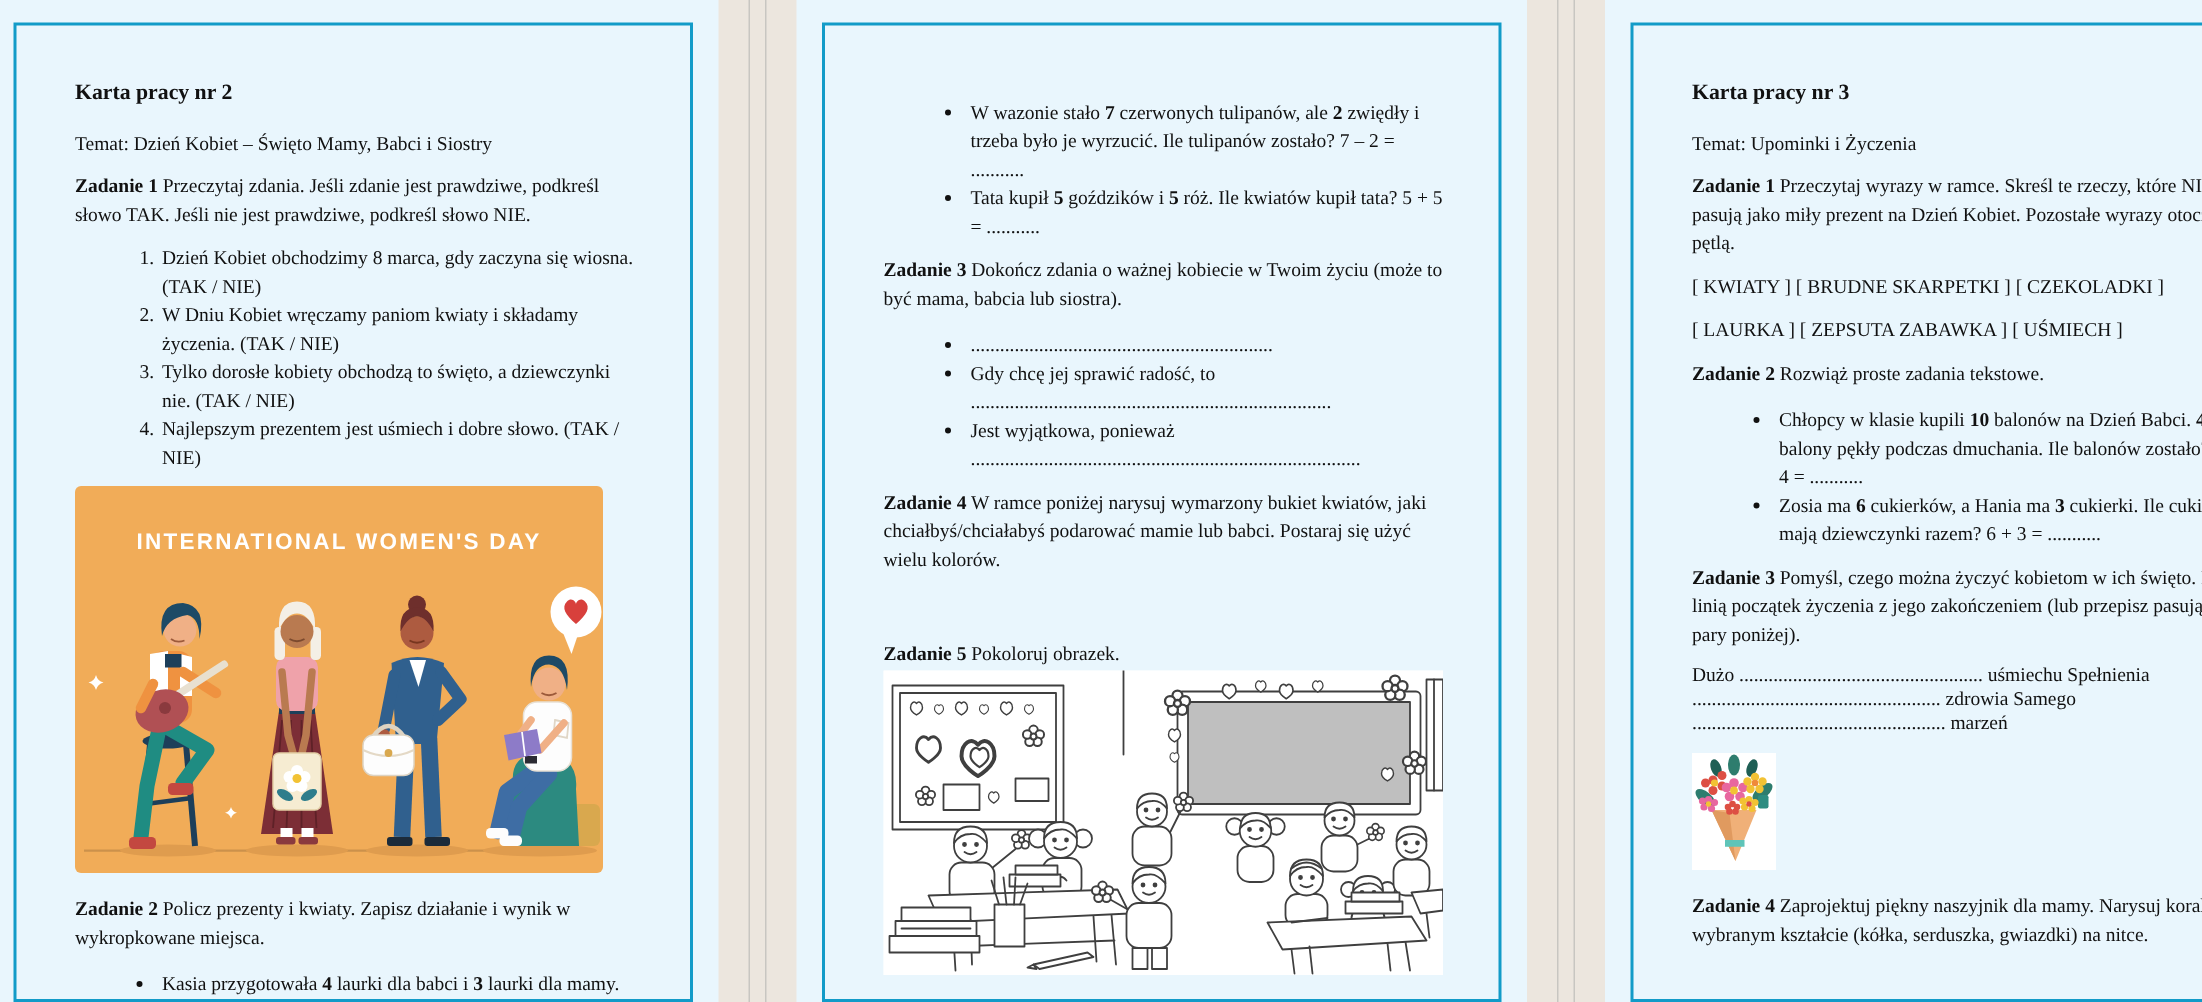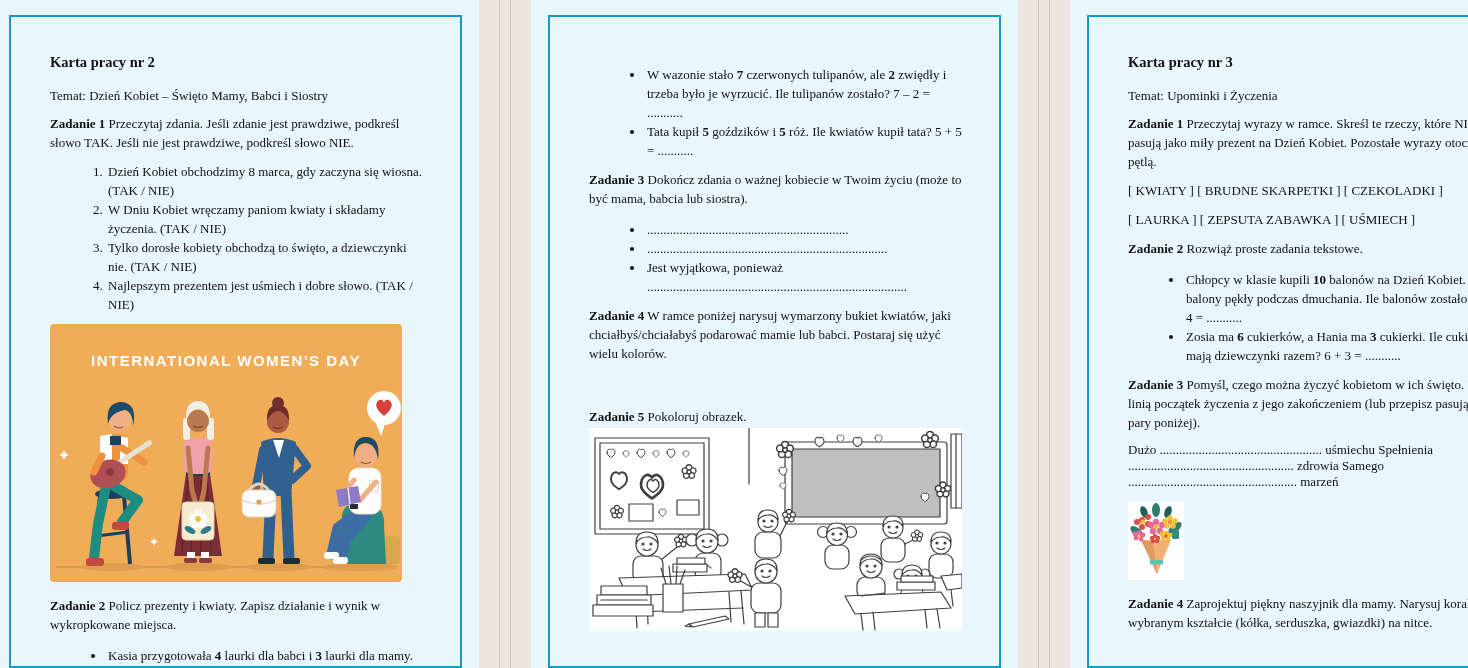--- a/index.html
+++ b/index.html
@@ -192,20 +192,21 @@
       <ul class="dot-list">
         <li><span>W wazonie stało </span><span class="b">7</span><span> czerwonych tulipanów, ale </span><span class="b">2</span><span> zwiędły i trzeba było je wyrzucić. Ile tulipanów zostało? 7 – 2 = ...........</span></li>
         <li><span>Tata kupił </span><span class="b">5</span><span> goździków i </span><span class="b">5</span><span> róż. Ile kwiatów kupił tata? 5 + 5 = ...........</span></li>
       </ul>
       <p class="para"><span class="b">Zadanie 3</span><span> Dokończ zdania o ważnej kobiecie w Twoim życiu (może to być mama, babcia lub siostra).</span></p>
       <ul class="dot-list">
         <li>
           <div class="dots-line">..............................................................</div>
         </li>
         <li>
+          <div>Gdy chcę jej sprawić radość, to</div>
           <div class="dots-line">..........................................................................</div>
         </li>
         <li>
           <div>Jest wyjątkowa, ponieważ</div>
           <div class="dots-line">................................................................................</div>
         </li>
       </ul>
       <p class="para"><span class="b">Zadanie 4</span><span> W ramce poniżej narysuj wymarzony bukiet kwiatów, jaki chciałbyś/chciałabyś podarować mamie lub babci. Postaraj się użyć wielu kolorów.</span></p>
       <div class="draw-space"></div>
       <p class="para" style="margin-bottom:2px"><span class="b">Zadanie 5</span><span> Pokoloruj obrazek.</span></p>
@@ -385,21 +386,21 @@
   <section class="page">
     <div class="frame"></div>
     <div class="content">
       <h1 class="doc-title">Karta pracy nr 3</h1>
       <p class="topic">Temat: Upominki i Życzenia</p>
       <p class="para"><span class="b">Zadanie 1</span><span> Przeczytaj wyrazy w ramce. Skreśl te rzeczy, które NIE pasują jako miły prezent na Dzień Kobiet. Pozostałe wyrazy otocz pętlą.</span></p>
       <p class="para">[ KWIATY ] [ BRUDNE SKARPETKI ] [ CZEKOLADKI ]</p>
       <p class="para">[ LAURKA ] [ ZEPSUTA ZABAWKA ] [ UŚMIECH ]</p>
       <p class="para"><span class="b">Zadanie 2</span><span> Rozwiąż proste zadania tekstowe.</span></p>
       <ul class="dot-list">
-        <li><span>Chłopcy w klasie kupili </span><span class="b">10</span><span> balonów na Dzień Kobiet. </span><span class="b">4</span><span> balony pękły podczas dmuchania. Ile balonów zostało? 10 – 4 = ...........</span></li>
+        <li><span>Chłopcy w klasie kupili </span><span class="b">10</span><span> balonów na Dzień Babci. </span><span class="b">4</span><span> balony pękły podczas dmuchania. Ile balonów zostało? 10 – 4 = ...........</span></li>
         <li><span>Zosia ma </span><span class="b">6</span><span> cukierków, a Hania ma </span><span class="b">3</span><span> cukierki. Ile cukierków mają dziewczynki razem? 6 + 3 = ...........</span></li>
       </ul>
       <p class="para"><span class="b">Zadanie 3</span><span> Pomyśl, czego można życzyć kobietom w ich święto. Połącz linią początek życzenia z jego zakończeniem (lub przepisz pasujące pary poniżej).</span></p>
       <div class="match-block">
         <div>Dużo .................................................. uśmiechu Spełnienia</div>
         <div>................................................... zdrowia Samego</div>
         <div>.................................................... marzeń</div>
       </div>
 
       <div class="figure bouquet">

